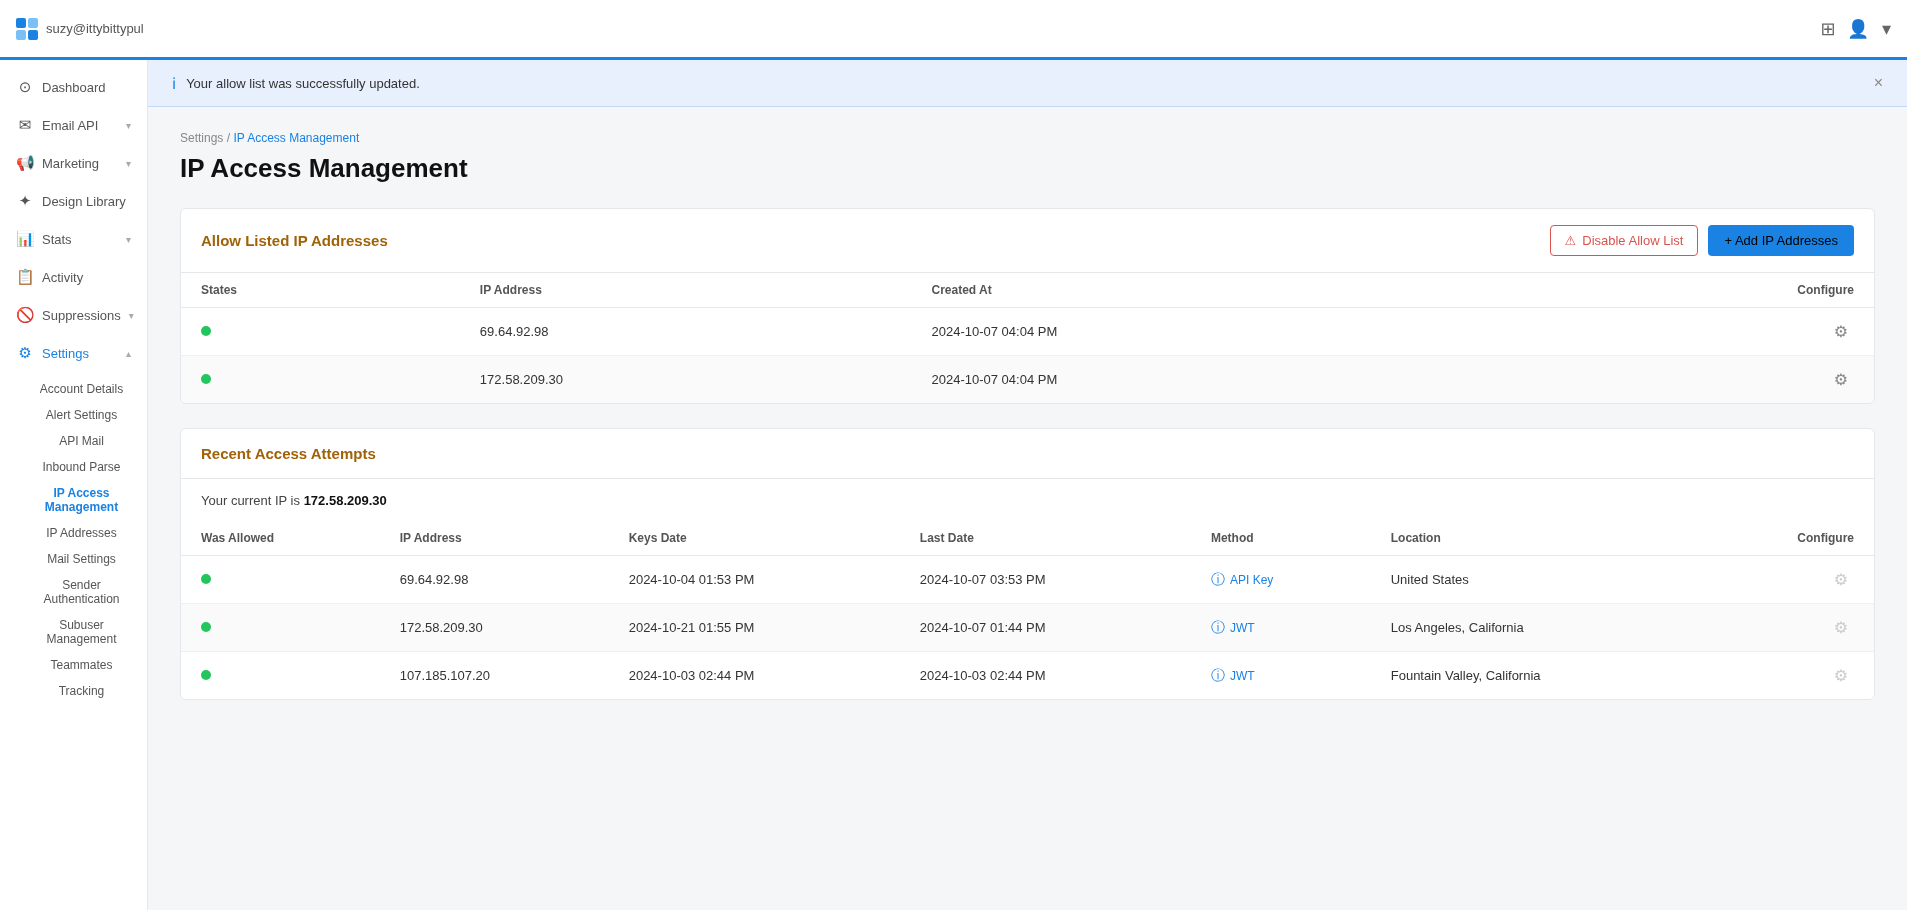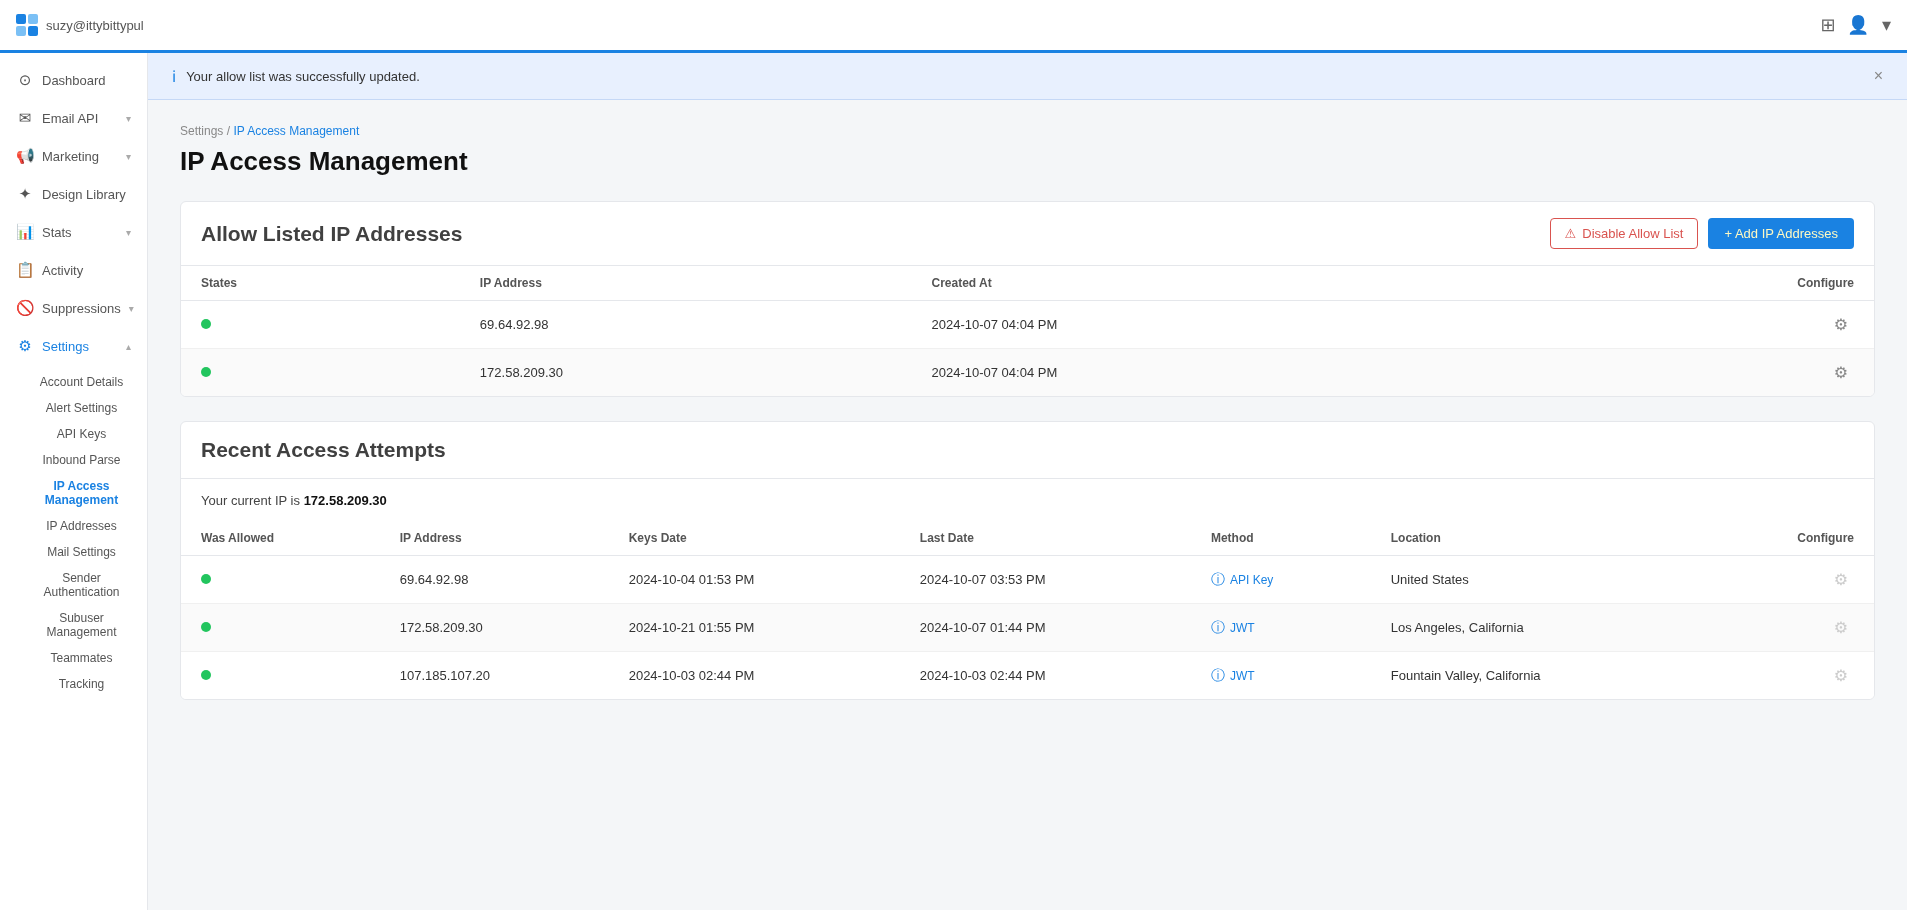--- a/index.html
+++ b/index.html
@@ -1,19 +1,19 @@
 <!DOCTYPE html>
 <html><head>
   <meta charset="utf-8">
   <style>
     * { box-sizing: border-box; margin: 0; padding: 0; }
     body { font-family: -apple-system, BlinkMacSystemFont, 'Segoe UI', sans-serif; font-size: 14px; background: #f4f6f8; color: #333; display: flex; flex-direction: column; height: 100vh; overflow: hidden; }
 
     
-    .topbar { height: 53px; background: #fff; border-bottom: 3px solid #1a82e2; display: flex; align-items: center; justify-content: space-between; padding: 0 16px; flex-shrink: 0; }
+    .topbar { height: 60px; background: #fff; border-bottom: 3px solid #1a82e2; display: flex; align-items: center; justify-content: space-between; padding: 0 16px; flex-shrink: 0; }
     .topbar-left { display: flex; align-items: center; gap: 8px; }
     .topbar-user { font-size: 13px; color: #555; }
     .topbar-right { display: flex; align-items: center; gap: 12px; }
     .topbar-icon { font-size: 18px; color: #666; cursor: pointer; }
 
     
     .layout { display: flex; flex: 1; overflow: hidden; }
 
     
     .sidebar { width: 148px; background: #fff; border-right: 1px solid #e5e7eb; overflow-y: auto; flex-shrink: 0; padding: 8px 0; }
@@ -36,26 +36,26 @@
 
     
     .content { padding: 24px 32px; }
     .breadcrumb { font-size: 12px; color: #888; margin-bottom: 8px; }
     .breadcrumb a { color: #1a82e2; text-decoration: none; }
     .page-title { font-size: 26px; font-weight: 600; color: #111; margin-bottom: 24px; }
 
     
     .card { background: #fff; border: 1px solid #e5e7eb; border-radius: 6px; margin-bottom: 24px; overflow: hidden; }
     .card-header { display: flex; align-items: center; justify-content: space-between; padding: 16px 20px; border-bottom: 1px solid #e5e7eb; }
-    .card-title { font-size: 21px; font-weight: 600; color: #404040; }
+    .card-title { font-size: 15px; font-weight: 600; color: #a16207; }
     .card-actions { display: flex; gap: 10px; align-items: center; }
 
     
     .btn-danger { background: #fff; border: 1.5px solid #d9534f; color: #d9534f; padding: 7px 14px; border-radius: 4px; font-size: 13px; cursor: pointer; display: flex; align-items: center; gap: 6px; }
-    .btn-primary { background: #1a82e2; border: none; color: #fef9c3; padding: 8px 16px; border-radius: 4px; font-size: 13px; cursor: pointer; display: flex; align-items: center; gap: 6px; font-weight: 500; }
+    .btn-primary { background: #1a82e2; border: none; color: #000000; padding: 8px 16px; border-radius: 4px; font-size: 13px; cursor: pointer; display: flex; align-items: center; gap: 6px; font-weight: 500; }
 
     
     .table { width: 100%; border-collapse: collapse; }
     .table thead tr { border-bottom: 1px solid #e5e7eb; }
     .table th { padding: 10px 20px; text-align: left; font-size: 12px; font-weight: 600; color: #555; background: #fff; }
     .table tbody tr { border-bottom: 1px solid #f0f0f0; }
     .table tbody tr:last-child { border-bottom: none; }
     .table td { padding: 12px 20px; font-size: 13px; color: #333; background: #fff; }
     .table tbody tr:nth-child(even) td { background: #fafafa; }
 
@@ -143,21 +143,21 @@
       <span class="arrow">▾</span>
     </div>
     <div class="sidebar-item active">
       <span class="icon">⚙</span>
       <span>Settings</span>
       <span class="arrow">▴</span>
     </div>
     <div class="sidebar-sub">
       <div class="sidebar-sub-item">Account Details</div>
       <div class="sidebar-sub-item">Alert Settings</div>
-      <div class="sidebar-sub-item">API Keys</div>
+      <div class="sidebar-sub-item">API Mail</div>
       <div class="sidebar-sub-item">Inbound Parse</div>
       <div class="sidebar-sub-item active">IP Access Management</div>
       <div class="sidebar-sub-item">IP Addresses</div>
       <div class="sidebar-sub-item">Mail Settings</div>
       <div class="sidebar-sub-item">Sender Authentication</div>
       <div class="sidebar-sub-item">Subuser Management</div>
       <div class="sidebar-sub-item">Teammates</div>
       <div class="sidebar-sub-item">Tracking</div>
     </div>
   </nav>

